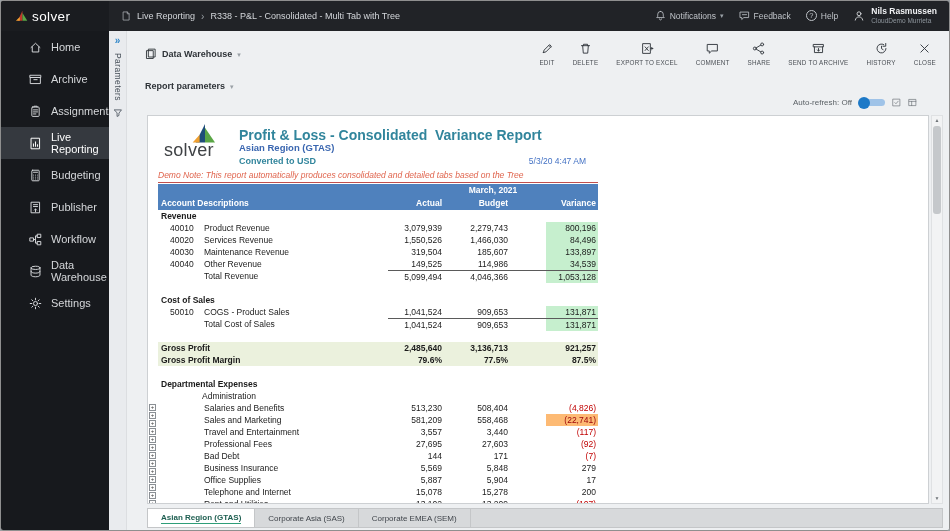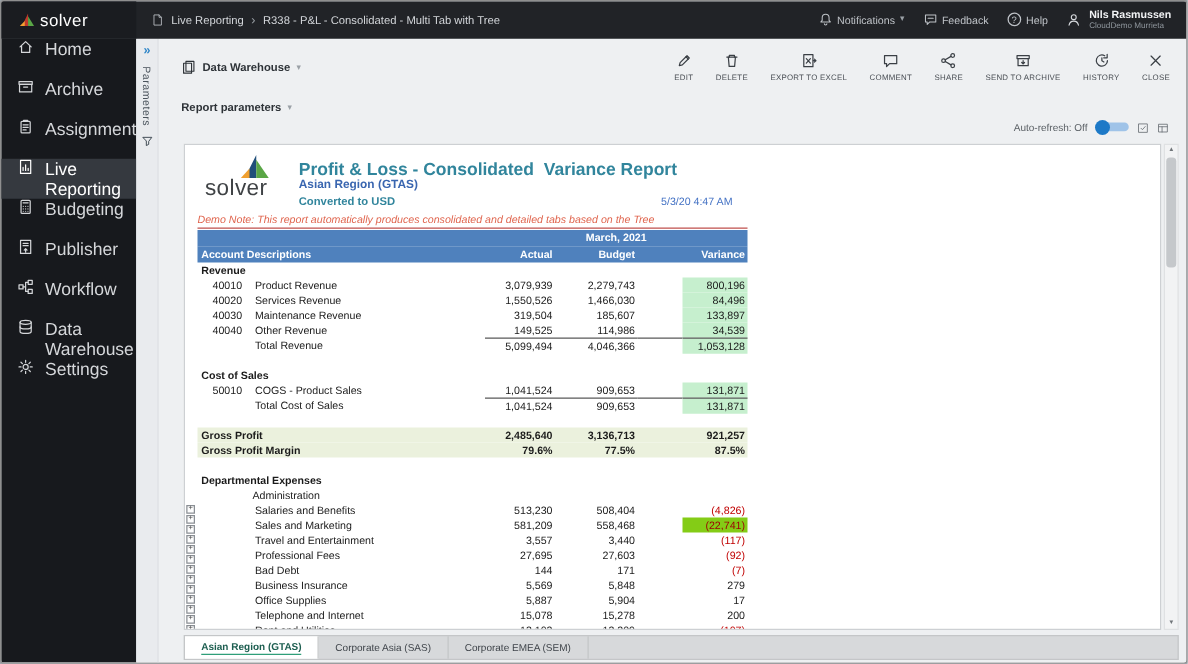--- a/index.html
+++ b/index.html
@@ -20,41 +20,41 @@
   .tb-ico{width:11px;height:11px;color:#bfc3c8}
   .caret{font-size:7px;color:#9aa0a6;line-height:1}
   .help-circle{width:11px;height:11px;border:1px solid #bfc3c8;border-radius:50%;font-size:7.5px;display:flex;align-items:center;justify-content:center}
   .user{display:flex;align-items:center;gap:6px}
   .user-ico{width:12px;height:12px;color:#d6d9dd}
   .user-name{font-size:8.5px;color:#f1f2f4;font-weight:bold;line-height:1.15}
   .user-org{font-size:6.5px;color:#8f969d;line-height:1.15}
 
   
   .sidebar{position:absolute;left:0;top:30px;width:108px;bottom:0;background:#17191d}
-  .sb-item{display:flex;align-items:flex-start;gap:9px;height:32px;padding-left:13px;color:#d5d7da;font-size:14px;cursor:pointer}
+  .sb-item{display:flex;align-items:center;gap:9px;height:32px;padding-left:28px;color:#d5d7da;font-size:11px;cursor:pointer}
   .sb-item.active{background:#35393f;color:#fff}
   .sb-ico{width:13px;height:13px;flex:0 0 auto}
 
   
   .pstrip{position:absolute;left:108px;top:30px;width:18px;bottom:0;background:#e9ebee;border-right:1px solid #dcdee1;display:flex;flex-direction:column;align-items:center;padding-top:5px;gap:7px}
   .pstrip .chev{color:#2f86c8;font-size:10px;font-weight:bold;line-height:1;cursor:pointer}
   .plabel{writing-mode:vertical-rl;font-size:8.5px;color:#49525b;letter-spacing:.4px}
   .funnel{width:10px;height:10px;color:#39434d;cursor:pointer}
 
   
   .content{position:absolute;left:126px;top:30px;right:0;bottom:0;background:#eef0f2}
   .toolrow{position:absolute;left:0;top:0;right:0;height:46px;display:flex;align-items:center}
   .dw-btn{display:flex;align-items:center;gap:5px;margin-left:18px;font-size:9px;font-weight:bold;color:#2e3338;cursor:pointer}
   .dw-ico{width:12px;height:12px;color:#2e3338}
   .actions{margin-left:auto;display:flex;align-items:flex-start;padding-right:4px}
   .action{display:flex;flex-direction:column;align-items:center;gap:4px;padding:0 9px;cursor:pointer}
   .action-ico{width:13px;height:13px;color:#3a3f45}
   .alabel{font-size:6.3px;color:#4a4f55;letter-spacing:.2px;white-space:nowrap}
   .rp-row{position:absolute;left:18px;top:50px;display:flex;align-items:center;gap:5px;font-size:9px;font-weight:bold;color:#2e3338;cursor:pointer}
-  .ar-row{position:absolute;right:14px;top:67px;display:flex;align-items:flex-start;gap:7px}
+  .ar-row{position:absolute;right:32px;top:67px;display:flex;align-items:center;gap:7px}
   .ar-label{font-size:8px;color:#5b6166}
   .toggle{width:26px;height:7px;background:#9fc3e8;border-radius:4px;position:relative;cursor:pointer}
   .knob{position:absolute;left:-1px;top:-2.5px;width:12px;height:12px;border-radius:50%;background:#1d79c7}
   .mini-ico{width:9px;height:9px;color:#6b7177;cursor:pointer}
 
   
   .sheet{position:absolute;left:20px;top:84px;width:782px;height:389px;background:#fff;border:1px solid #cdd0d3;overflow:hidden}
   .rlogo{position:absolute;left:14px;top:8px;width:72px;height:46px}
   .rlogo-sail{position:absolute;left:30px;top:0;width:26px;height:20px}
   .rlogo-text{position:absolute;left:2px;top:16px;font-size:18px;color:#3f4245;letter-spacing:.3px}
@@ -74,21 +74,21 @@
   .t-blank{height:12px}
   .t-section{font-weight:bold}
   .t-section .tc-name{grid-column:1/3;padding-left:3px}
   .t-subsection .tc-name{grid-column:1/3;padding-left:44px;}
   .t-total{font-weight:normal}
   .t-total .tc-a,.t-total .tc-b,.t-total .tc-gap,.t-total .tc-v{border-top:1px solid #5a5a5a}
   .t-highlight{background:#ebf1dd;font-weight:bold}
   .t-highlight .tc-name{grid-column:1/3;padding-left:3px}
   .v-good .tc-v{background:#c6efce}
   .v-neg .tc-v{color:#c00000}
-  .v-bad .tc-v{background:#84cc16;color:#9c0006}
+  .v-bad .tc-v{background:#fdba74;color:#9c0006}
   .gutter{position:absolute;left:1px;top:288px;display:flex;flex-direction:column;gap:1px}
   .plus{width:7px;height:7px;border:1px solid #8a8f94;background:#fdfdfd;font-size:6px;line-height:5px;text-align:center;color:#444;cursor:pointer}
 
   
   .vscroll{position:absolute;left:804px;top:84px;width:12px;height:389px;background:#f2f3f4;border:1px solid #dfe1e3;display:flex;flex-direction:column;align-items:center}
   .arr{font-size:5px;color:#707579;line-height:9px;cursor:pointer}
   .thumb{width:8px;height:88px;background:#c5c8cb;border-radius:3px;margin-top:1px;cursor:pointer}
   .vfill{flex:1}
 
   

